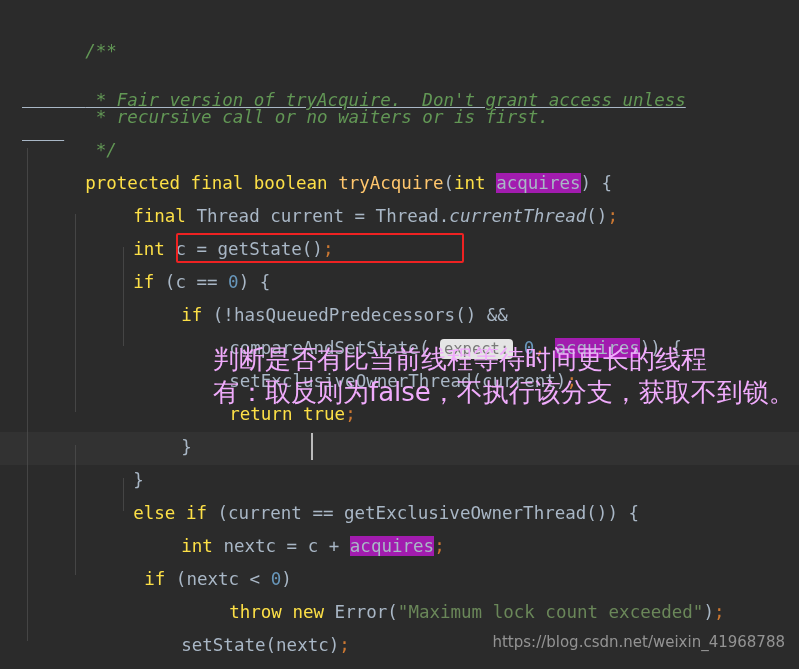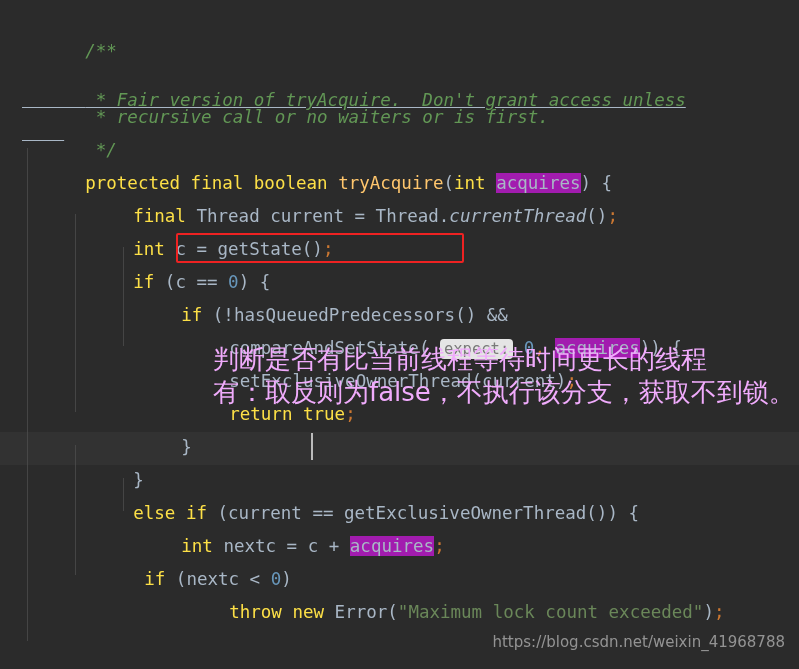--- a/index.html
+++ b/index.html
@@ -204,20 +204,23 @@
     </div>
 
     <div class="line" style="top:530px; padding-left:81px;">
       <span class="kw">if</span><span class="punct"> (</span><span class="ident">nextc</span><span class="punct"> &lt; </span><span class="num">0</span><span class="punct">)</span>
     </div>
 
     <div class="line" style="top:563px; padding-left:166px;">
       <span class="kw">throw</span><span class="punct"> </span><span class="kw">new</span><span class="punct"> </span><span class="ident">Error</span><span class="punct">(</span><span class="str">"Maximum lock count exceeded"</span><span class="punct">)</span><span class="semi">;</span>
     </div>
 
+    <div class="line" style="top:596px; padding-left:118px;">
+      <span class="ident">setState</span><span class="punct">(</span><span class="ident">nextc</span><span class="punct">)</span><span class="semi">;</span>
+    </div>
 
     <div class="line" style="top:629px; padding-left:118px;">
       <span class="kw">return</span><span class="punct"> </span><span class="kw">true</span><span class="semi">;</span>
     </div>
 
     <div class="line" style="top:662px; padding-left:70px;">
       
     </div>
 
     

